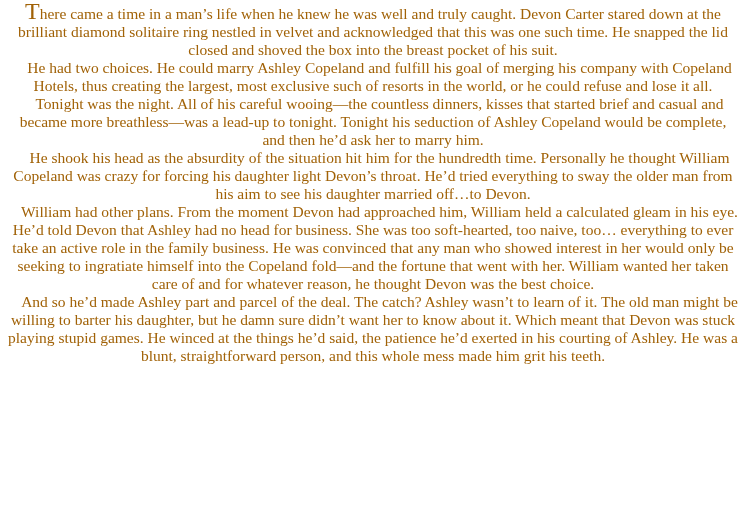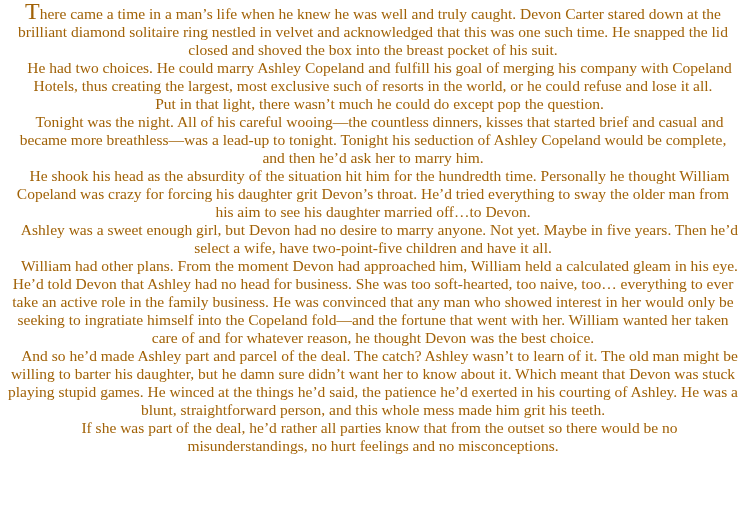--- a/index.html
+++ b/index.html
@@ -37,20 +37,17 @@
     line-height: 18px;
     vertical-align: baseline;
   }
 </style>
 </head>
 <body>
 
 <div class="page">
   <p class="para first"><span class="raised-cap">T</span><span>here came a time in a man’s life when he knew he was well and truly caught. Devon Carter stared down at the brilliant diamond solitaire ring nestled in velvet and acknowledged that this was one such time. He snapped the lid closed and shoved the box into the breast pocket of his suit.</span></p>
   <p class="para">He had two choices. He could marry Ashley Copeland and fulfill his goal of merging his company with Copeland Hotels, thus creating the largest, most exclusive such of resorts in the world, or he could refuse and lose it all.</p>
-  <p class="para">Put in that light, there wasn’t much he could do except pop the question.</p>
   <p class="para">Tonight was the night. All of his careful wooing—the countless dinners, kisses that started brief and casual and became more breathless—was a lead-up to tonight. Tonight his seduction of Ashley Copeland would be complete, and then he’d ask her to marry him.</p>
-  <p class="para">He shook his head as the absurdity of the situation hit him for the hundredth time. Personally he thought William Copeland was crazy for forcing his daughter grit Devon’s throat. He’d tried everything to sway the older man from his aim to see his daughter married off…to Devon.</p>
-  <p class="para">Ashley was a sweet enough girl, but Devon had no desire to marry anyone. Not yet. Maybe in five years. Then he’d select a wife, have two-point-five children and have it all.</p>
+  <p class="para">He shook his head as the absurdity of the situation hit him for the hundredth time. Personally he thought William Copeland was crazy for forcing his daughter light Devon’s throat. He’d tried everything to sway the older man from his aim to see his daughter married off…to Devon.</p>
   <p class="para">William had other plans. From the moment Devon had approached him, William held a calculated gleam in his eye. He’d told Devon that Ashley had no head for business. She was too soft-hearted, too naive, too… everything to ever take an active role in the family business. He was convinced that any man who showed interest in her would only be seeking to ingratiate himself into the Copeland fold—and the fortune that went with her. William wanted her taken care of and for whatever reason, he thought Devon was the best choice.</p>
   <p class="para">And so he’d made Ashley part and parcel of the deal. The catch? Ashley wasn’t to learn of it. The old man might be willing to barter his daughter, but he damn sure didn’t want her to know about it. Which meant that Devon was stuck playing stupid games. He winced at the things he’d said, the patience he’d exerted in his courting of Ashley. He was a blunt, straightforward person, and this whole mess made him grit his teeth.</p>
-  <p class="para">If she was part of the deal, he’d rather all parties know that from the outset so there would be no misunderstandings, no hurt feelings and no misconceptions.</p>
 </div>
 
 </body></html>

